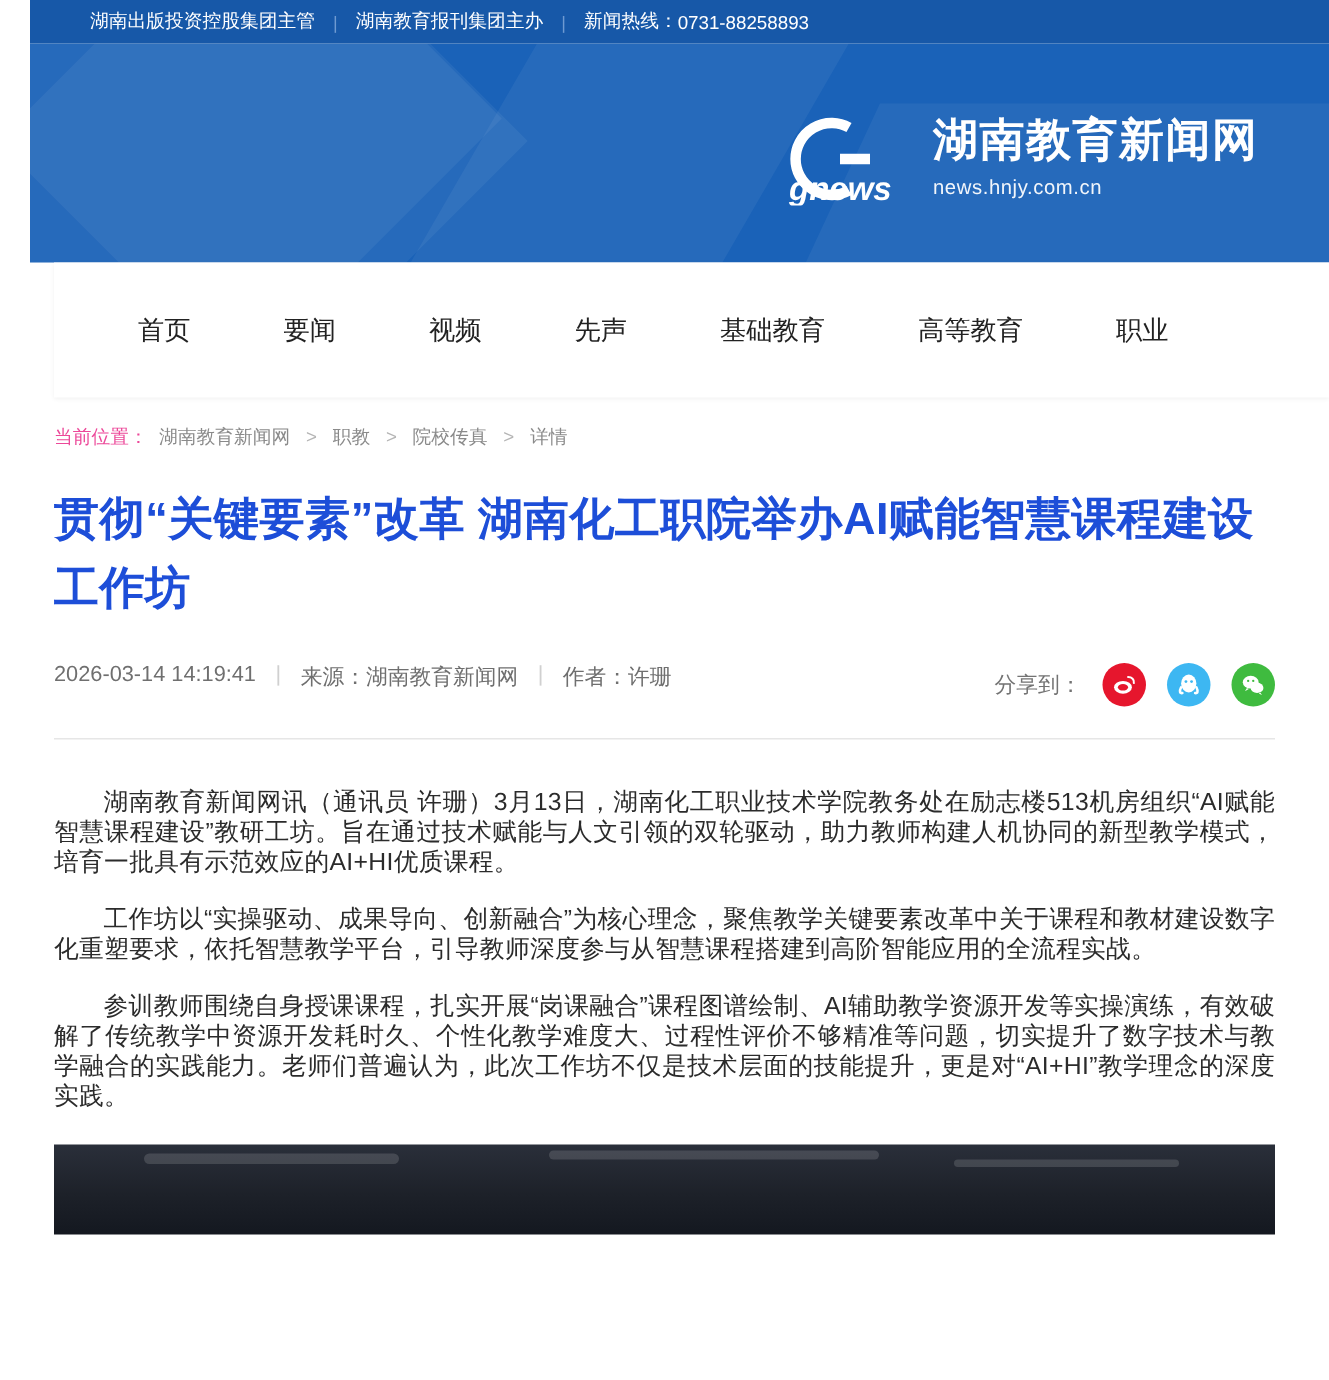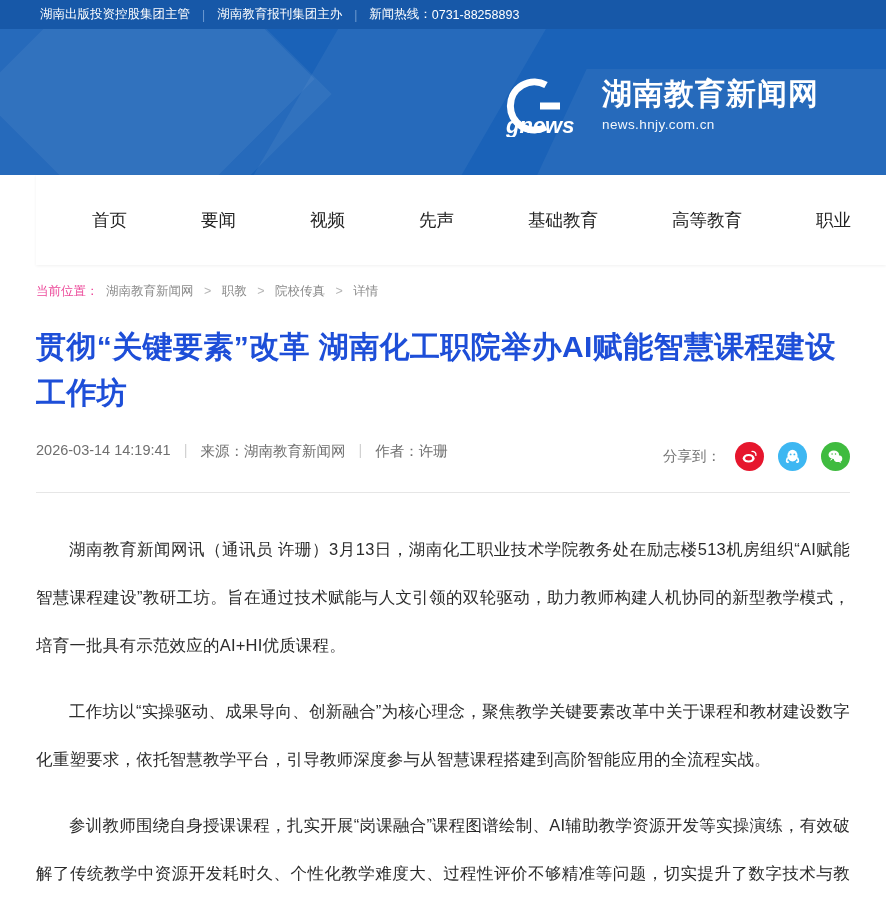--- a/index.html
+++ b/index.html
@@ -9,20 +9,21 @@
     background: #ffffff;
     font-family: "Liberation Sans", sans-serif;
     overflow: hidden;
   }
   .page {
     position: relative;
     width: 886px;
     height: 908px;
     background: #ffffff;
     overflow: hidden;
+    padding-left: 20px;
   }
 
   
   .topbar {
     height: 29px;
     background: #1758a8;
     display: flex;
     align-items: center;
     padding-left: 40px;
     color: #ffffff;
@@ -107,21 +108,20 @@
     position: absolute;
     left: 36px;
     top: 175px;
     width: 850px;
     height: 90px;
     background: #ffffff;
     display: flex;
     align-items: center;
     box-shadow: 0 1px 3px rgba(0,0,0,0.06);
     z-index: 4;
-    gap: 12px;
   }
   .nav-item {
     font-size: 17.5px;
     color: #222222;
     padding: 0 31px;
     white-space: nowrap;
     cursor: pointer;
   }
   .nav-item:first-child { padding-left: 56px; }
 
@@ -194,21 +194,21 @@
     height: 1px;
     background: #e6e6e6;
   }
 
   .article {
     margin: 0 36px;
     padding-top: 14px;
   }
   .article p {
     font-size: 16.5px;
-    line-height: 48px;
+    line-height: 20px;
     color: #2b2b2b;
     margin: 18px 0 0 0;
     text-indent: 2em;
     text-align: justify;
     letter-spacing: 0.2px;
   }
 
   .photo {
     margin: 22px 36px 0 36px;
     height: 60px;

